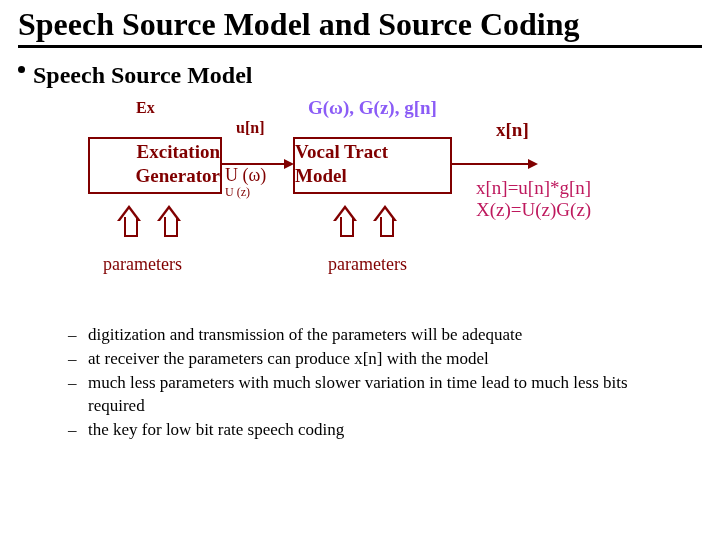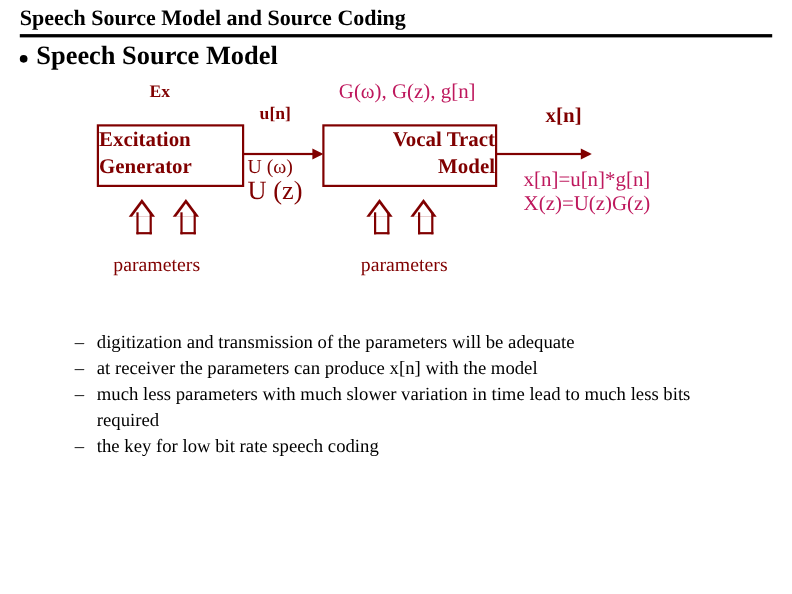--- a/index.html
+++ b/index.html
@@ -9,29 +9,28 @@
     height: 540px;
     background: #fff;
     font-family: "Times New Roman", Times, serif;
     color: #000;
     overflow: hidden;
   }
   .slide {
     padding: 6px 18px 0 18px;
   }
   .title {
-    font-size: 20px;
+    font-size: 32px;
     font-weight: bold;
     border-bottom: 3px solid #000;
     padding-bottom: 2px;
-    margin-bottom: 4px;
+    margin-bottom: 14px;
   }
   .bullet-row {
     display: flex;
-    align-items: center;
     margin-bottom: 4px;
   }
   .bullet-dot {
     width: 7px;
     height: 7px;
     background: #000;
     border-radius: 50%;
     margin-right: 8px;
     margin-top: 4px;
   }
@@ -54,21 +53,21 @@
     color: #800000;
   }
   .excite-box {
     position: absolute;
     left: 10px;
     top: 38px;
     width: 130px;
     height: 52px;
     border: 2px solid #800000;
     color: #800000;
-    text-align: left;
+    text-align: right;
     font-size: 19px;
     font-weight: bold;
     line-height: 24px;
     padding-top: 1px;
   }
   .un-label {
     position: absolute;
     left: 158px;
     top: 20px;
     font-size: 16px;
@@ -80,41 +79,41 @@
     left: 147px;
     top: 66px;
     font-size: 18px;
     color: #800000;
     text-align: center;
   }
   .uz-label {
     position: absolute;
     left: 147px;
     top: 86px;
-    font-size: 24px;
+    font-size: 12px;
     color: #800000;
   }
   .g-label {
     position: absolute;
     left: 230px;
     top: -2px;
     font-size: 19px;
-    font-weight: normal;
-    color: #be185d;
+    font-weight: bold;
+    color: #8b5cf6;
     white-space: nowrap;
   }
   .vocal-box {
     position: absolute;
     left: 215px;
     top: 38px;
     width: 155px;
     height: 52px;
     border: 2px solid #800000;
     color: #800000;
-    text-align: right;
+    text-align: left;
     font-size: 19px;
     font-weight: bold;
     line-height: 24px;
     padding-top: 1px;
   }
   .xn-label {
     position: absolute;
     left: 418px;
     top: 20px;
     font-size: 19px;

